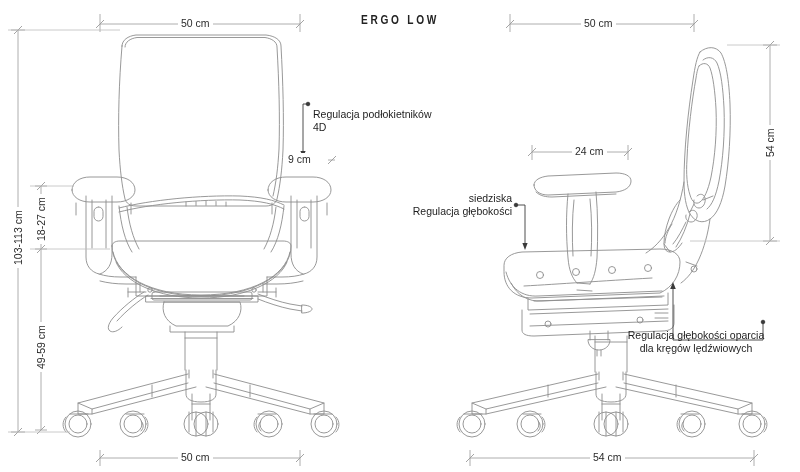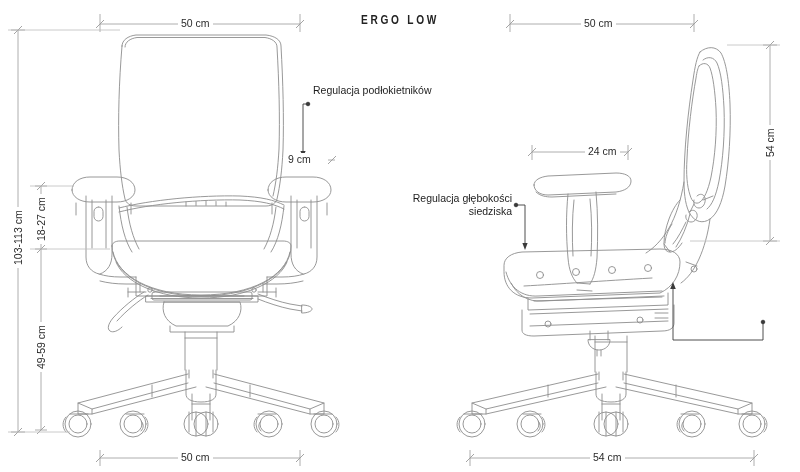--- a/index.html
+++ b/index.html
@@ -486,31 +486,34 @@
   <div class="dim-label" style="left:285px; top:153px;">9 cm</div>
 
   <div class="dim-label vert" style="left:12px; top:268px;">103-113 cm</div>
 
   <div class="dim-label vert" style="left:35px; top:244px;">18-27 cm</div>
 
   <div class="dim-label vert" style="left:35px; top:372px;">49-59 cm</div>
 
   <div class="dim-label" style="left:581px; top:17px;">50 cm</div>
 
-  <div class="dim-label" style="left:585px; top:145px;">24 cm</div>
+  <div class="dim-label" style="left:572px; top:145px;">24 cm</div>
 
   <div class="dim-label vert" style="left:764px; top:160px;">54 cm</div>
 
   <div class="dim-label" style="left:590px; top:451px;">54 cm</div>
 
-  <div class="note" style="left:313px; top:84px;">
+  <div class="note" style="left:313px; top:108px;">
     <div>Regulacja podłokietników</div>
+    <div>4D</div>
   </div>
 
   <div class="note right-al" style="left:388px; top:192px; width:124px;">
+    <div>siedziska</div>
     <div>Regulacja głębokości</div>
-    <div>siedziska</div>
   </div>
 
   <div class="note center-al" style="left:613px; top:329px; width:166px;">
+    <div>Regulacja głębokości oparcia</div>
+    <div>dla kręgów lędźwiowych</div>
   </div>
 
 </div>
 
 </body></html>

